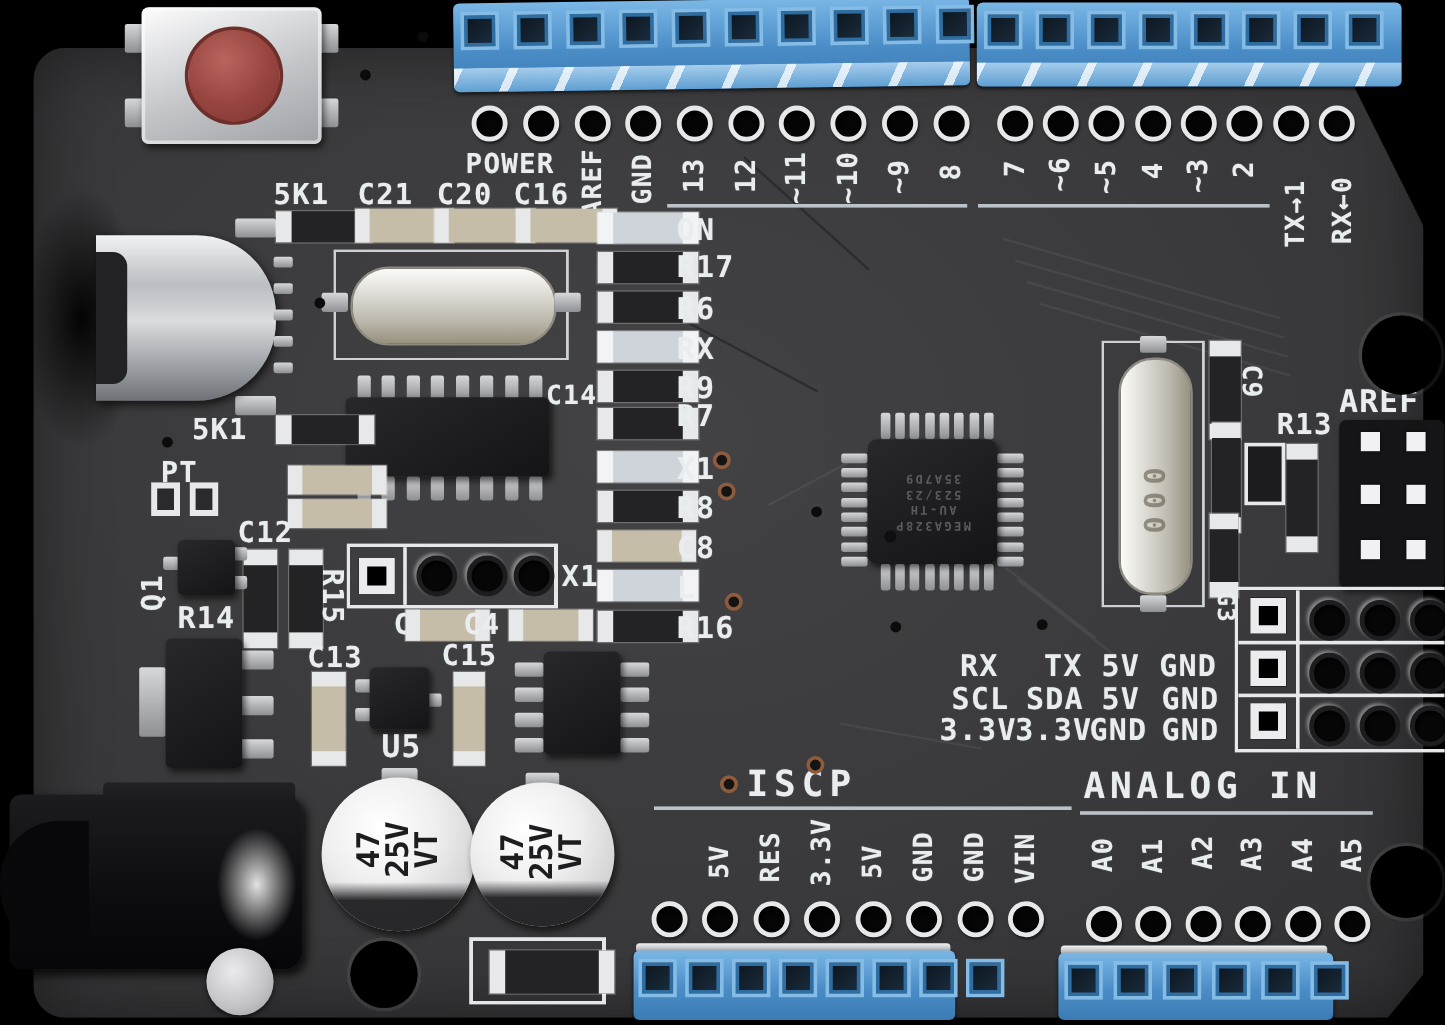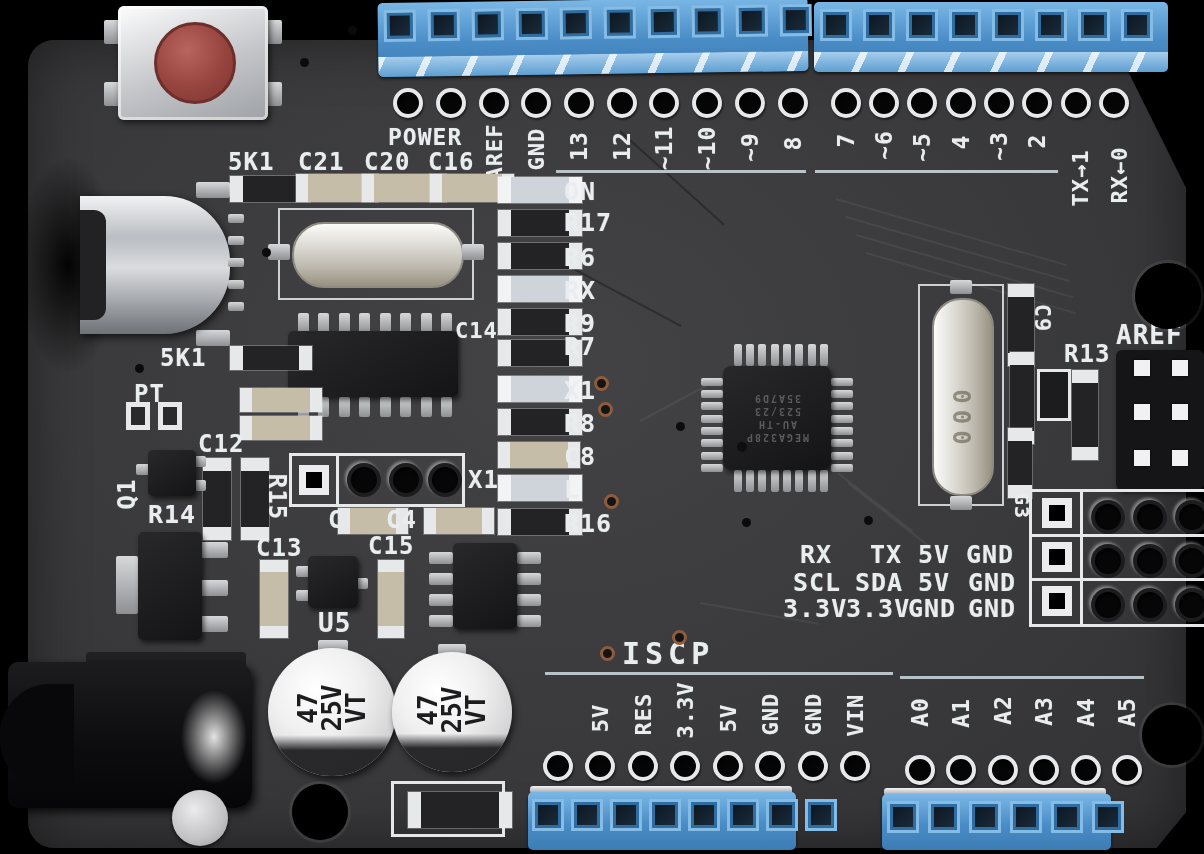--- a/index.html
+++ b/index.html
@@ -395,20 +395,21 @@
   <div class="lbl" style="left:855px;top:568px;font-size:25px;">SDA</div>
   <div class="lbl" style="left:918px;top:568px;font-size:25px;">5V</div>
   <div class="lbl" style="left:968px;top:568px;font-size:25px;">GND</div>
   <div class="lbl" style="left:783px;top:594px;font-size:25px;">3.3V</div>
   <div class="lbl" style="left:846px;top:594px;font-size:25px;">3.3V</div>
   <div class="lbl" style="left:908px;top:594px;font-size:25px;">GND</div>
   <div class="lbl" style="left:968px;top:594px;font-size:25px;">GND</div>
 
   <div class="lbl" style="left:622px;top:636px;font-size:30px;letter-spacing:5px;">ISCP</div>
   <div class="silk" style="left:545px;top:672px;width:348px;height:3px;"></div>
+  <div class="lbl" style="left:903px;top:638px;font-size:30px;letter-spacing:4px;">ANALOG IN</div>
   <div class="silk" style="left:900px;top:676px;width:244px;height:3px;"></div>
 
   <div class="lbl v" style="left:600px;top:718px;font-size:22px;">5V</div>
   <div class="lbl v" style="left:643px;top:714px;font-size:22px;">RES</div>
   <div class="lbl v" style="left:685px;top:710px;font-size:22px;">3.3V</div>
   <div class="lbl v" style="left:728px;top:718px;font-size:22px;">5V</div>
   <div class="lbl v" style="left:770px;top:714px;font-size:22px;">GND</div>
   <div class="lbl v" style="left:813px;top:714px;font-size:22px;">GND</div>
   <div class="lbl v" style="left:855px;top:715px;font-size:22px;">VIN</div>
   <div class="lbl v" style="left:920px;top:712px;font-size:23px;">A0</div>

